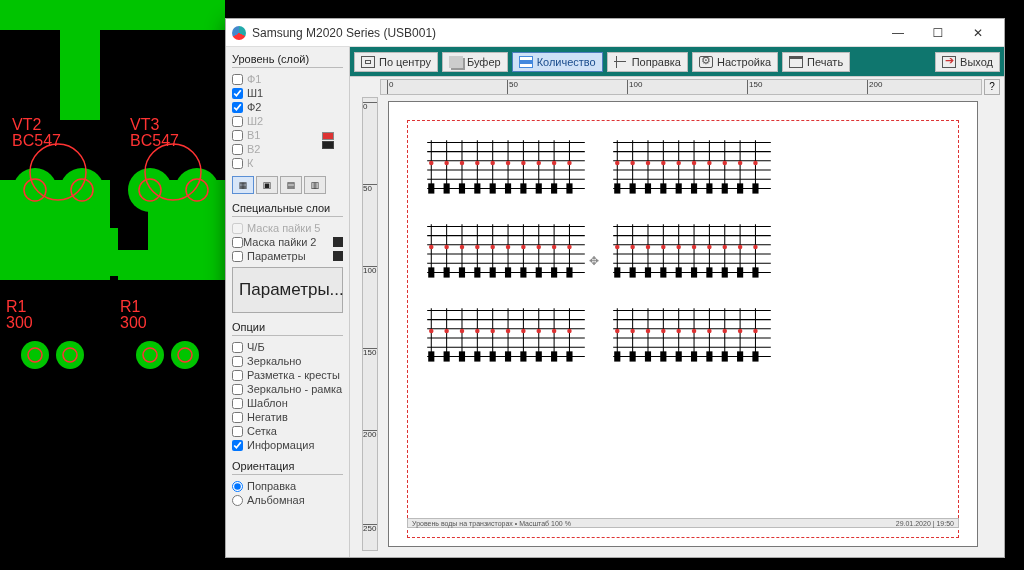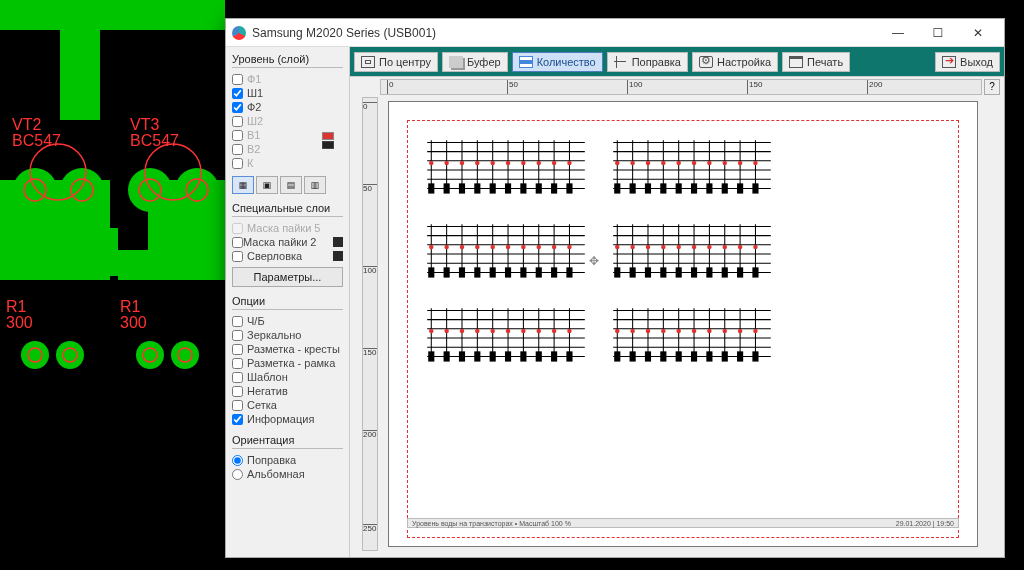--- a/index.html
+++ b/index.html
@@ -46,22 +46,22 @@
   .layer-sw .sw { width:12px; height:8px; margin-bottom:1px; border:1px solid #888;}
   .layer-sw .sw.red { background:#d33; }
   .layer-sw .sw.dk  { background:#222; border-color:#444;}
   .toolbar-mini { display:flex; gap:2px; margin-top:6px; }
   .mini-btn {
     width:22px; height:18px; border:1px solid #aaa; background:#e9e9e9;
     display:flex; align-items:center; justify-content:center; font-size:9px;
   }
   .mini-btn.active { border-color:#5a8fd5; background:#d8e6f8; }
   .param-btn {
-    margin-top:4px; padding:3px 6px; border:1px solid #aaa; background:#e9e9e9;
-    font-size:11px; text-align:center;
+    margin-top:4px; padding:12px 6px; border:1px solid #aaa; background:#e9e9e9;
+    font-size:17px; text-align:center;
   }
   .sp-row { display:flex; align-items:center; gap:4px; justify-content:space-between; }
   .sp-swatch { width:10px; height:10px; background:#2a2a2a; }
   .scale-arrows { display:flex; align-items:center; gap:2px; margin-top:2px;}
   .scale-arrow { width:16px; height:14px; border:1px solid #bbb; background:#e9e9e9;
     display:flex; align-items:center; justify-content:center; font-size:9px; color:#666;}
   .disabled { color:#aaa !important; }
 
   
   .preview-area { flex:1; display:flex; flex-direction:column; background:#f0f0f0; }
@@ -251,21 +251,21 @@
         <label class="chk-row sp-row">
           <span style="display:flex;align-items:center">
             <input type="checkbox" style="">
             <span>Маска пайки 2</span>
           </span>
           <span class="sp-swatch"></span>
         </label>
         <label class="chk-row sp-row">
           <span style="display:flex;gap:4px;align-items:center">
             <input type="checkbox" style="">
-            <span>Сверловка</span>
+            <span>Параметры</span>
           </span>
           <span class="sp-swatch"></span>
         </label>
         <div class="param-btn">Параметры...</div>
       </div>
 
       <div class="group">
         <div class="group-title">Опции</div>
         <div class="group-divider"></div>
         <div>
@@ -276,21 +276,21 @@
             <label class="chk-row">
               <input type="checkbox" style="">
               <span>Зеркально</span>
             </label>
             <label class="chk-row">
               <input type="checkbox" style="">
               <span>Разметка - кресты</span>
             </label>
             <label class="chk-row">
               <input type="checkbox" style="">
-              <span>Разметка - рамка</span>
+              <span>Зеркально - рамка</span>
             </label>
             <label class="chk-row">
               <input type="checkbox" style="">
               <span>Шаблон</span>
             </label>
             <label class="chk-row">
               <input type="checkbox" style="">
               <span>Негатив</span>
             </label>
             <label class="chk-row">

